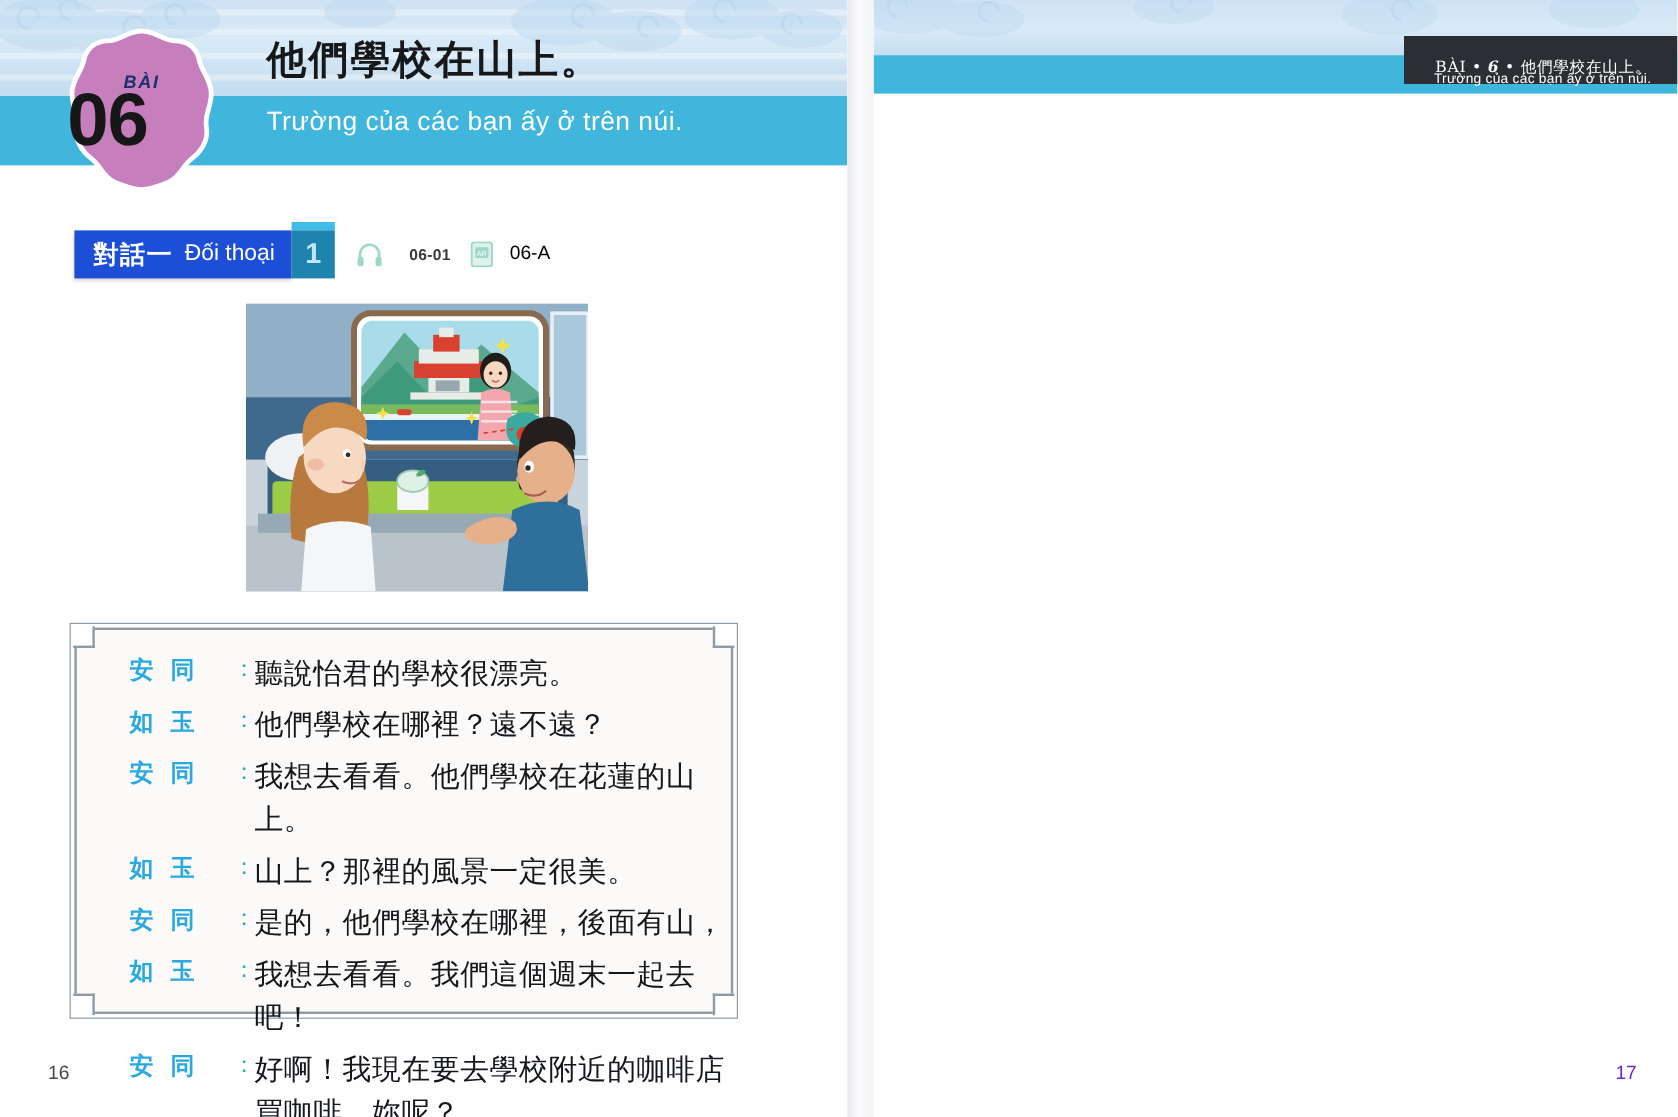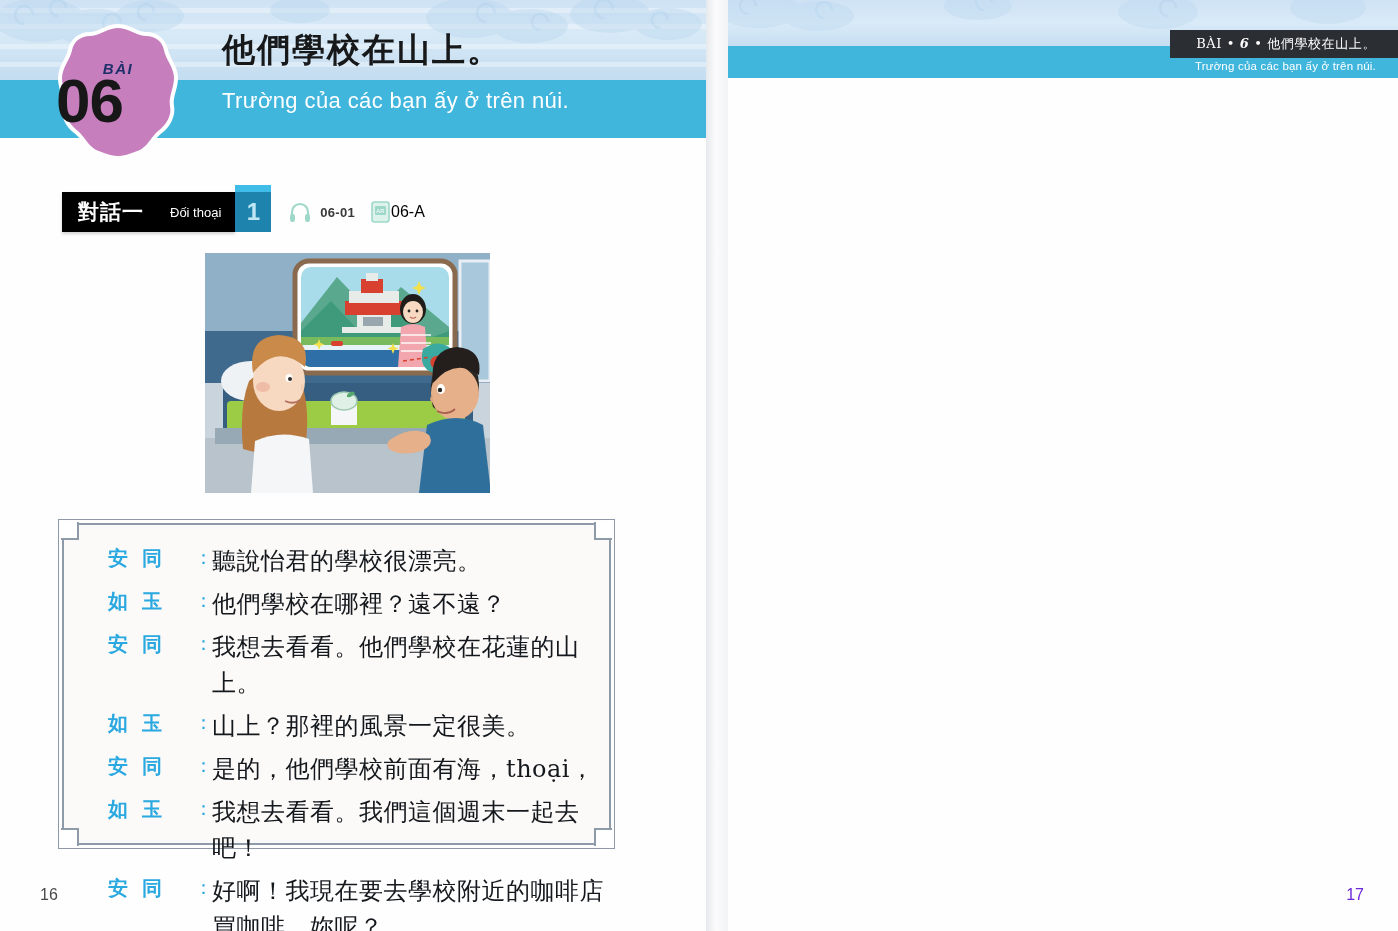--- a/index.html
+++ b/index.html
@@ -53,37 +53,37 @@
     font-size:33px;font-weight:bold;color:#17181a;letter-spacing:2px;
   }
   .title-vi{
     position:absolute;left:222px;top:88px;
     font-size:22px;color:#ffffff;letter-spacing:.4px;
   }
 
   
   .dlg-banner{position:absolute;left:62px;top:192px;height:40px;display:flex;align-items:center;}
   .dlg-tab{
-    height:40px;background:#000000;display:flex;align-items:center;
+    height:40px;background:#1d4ed8;display:flex;align-items:center;
     padding:0 14px 0 16px;box-shadow:0 2px 3px rgba(0,0,0,.18);
   }
   .dlg-cn{font-family:"DejaVu Serif",serif;font-size:21px;font-weight:bold;color:#ffffff;letter-spacing:1px;}
-  .dlg-vi{font-size:13px;color:#ffffff;margin-left:26px;}
+  .dlg-vi{font-size:19px;color:#ffffff;margin-left:10px;}
   .dlg-num-wrap{position:relative;width:36px;height:40px;}
   .dlg-num-top{
     position:absolute;left:0;top:0;width:36px;height:40px;background:#1f84ad;
     display:flex;align-items:center;justify-content:center;
     color:#bfe6f3;font-size:24px;font-weight:bold;
   }
   .dlg-num-fold{
     position:absolute;left:0;top:-7px;width:36px;height:7px;background:#3fbde8;
   }
-  .audio-group{display:flex;align-items:center;margin-left:18px;gap:9px;}
+  .audio-group{display:flex;align-items:center;margin-left:18px;gap:22px;}
   .audio-group .lbl{font-size:13px;font-weight:bold;color:#3a3a3a;letter-spacing:.3px;}
-  .ar-group{display:flex;align-items:center;margin-left:16px;gap:1px;}
+  .ar-group{display:flex;align-items:center;margin-left:16px;gap:14px;}
 
   
   .illus{
     position:absolute;left:205px;top:253px;width:285px;height:240px;
     overflow:hidden;background:#cdd6dd;
   }
 
   
   .dlgbox{
     position:absolute;left:62px;top:523px;width:545px;height:318px;
@@ -130,21 +130,21 @@
   .r-sky{
     position:absolute;left:0;top:0;width:100%;height:46px;
     background:linear-gradient(180deg,#cfe2f4 0%,#d9ebf8 50%,#c6ddf1 100%);
   }
   .r-cloudart{position:absolute;top:-8px;left:0;width:100%;height:54px;opacity:.5;}
   .r-cyan{
     position:absolute;left:0;top:46px;width:100%;height:32px;background:#41b6dd;
   }
   .r-darkbar{
     position:absolute;right:0;top:30px;height:28px;background:#2b2f33;
-    display:flex;align-items:center;padding:0 22px 0 26px;
+    display:flex;align-items:center;padding:12px 22px 0 26px;
   }
   .r-darkbar .txt{
     font-family:"DejaVu Serif",serif;font-size:13px;color:#ffffff;letter-spacing:.6px;
     white-space:nowrap;
   }
   .r-subtitle{
     position:absolute;right:22px;top:60px;font-size:11.5px;color:#ffffff;letter-spacing:.2px;
   }
 
   .pg-num-r{position:absolute;right:34px;top:886px;font-size:16px;color:#6d28d9;}
@@ -342,21 +342,21 @@
           <span class="sp-a">如</span>
           <span class="sp-b">玉</span>
           <span class="sp-colon">：</span>
           <span class="dlg-text"><span>山上？那裡的風景一定很美。</span></span>
         </div>
         <div class="dlg-row">
           <span class="sp-a">安</span>
           <span class="sp-b">同</span>
           <span class="sp-colon">：</span>
           <span class="dlg-text">
-            <span>是的，他們學校前面有海，thoại，</span>
+            <span>是的，他們學校在哪裡，後面有山，</span>
           </span>
         </div>
         <div class="dlg-row">
           <span class="sp-a">如</span>
           <span class="sp-b">玉</span>
           <span class="sp-colon">：</span>
           <span class="dlg-text"><span>我想去看看。我們這個週末一起去吧！</span></span>
         </div>
         <div class="dlg-row">
           <span class="sp-a">安</span>

